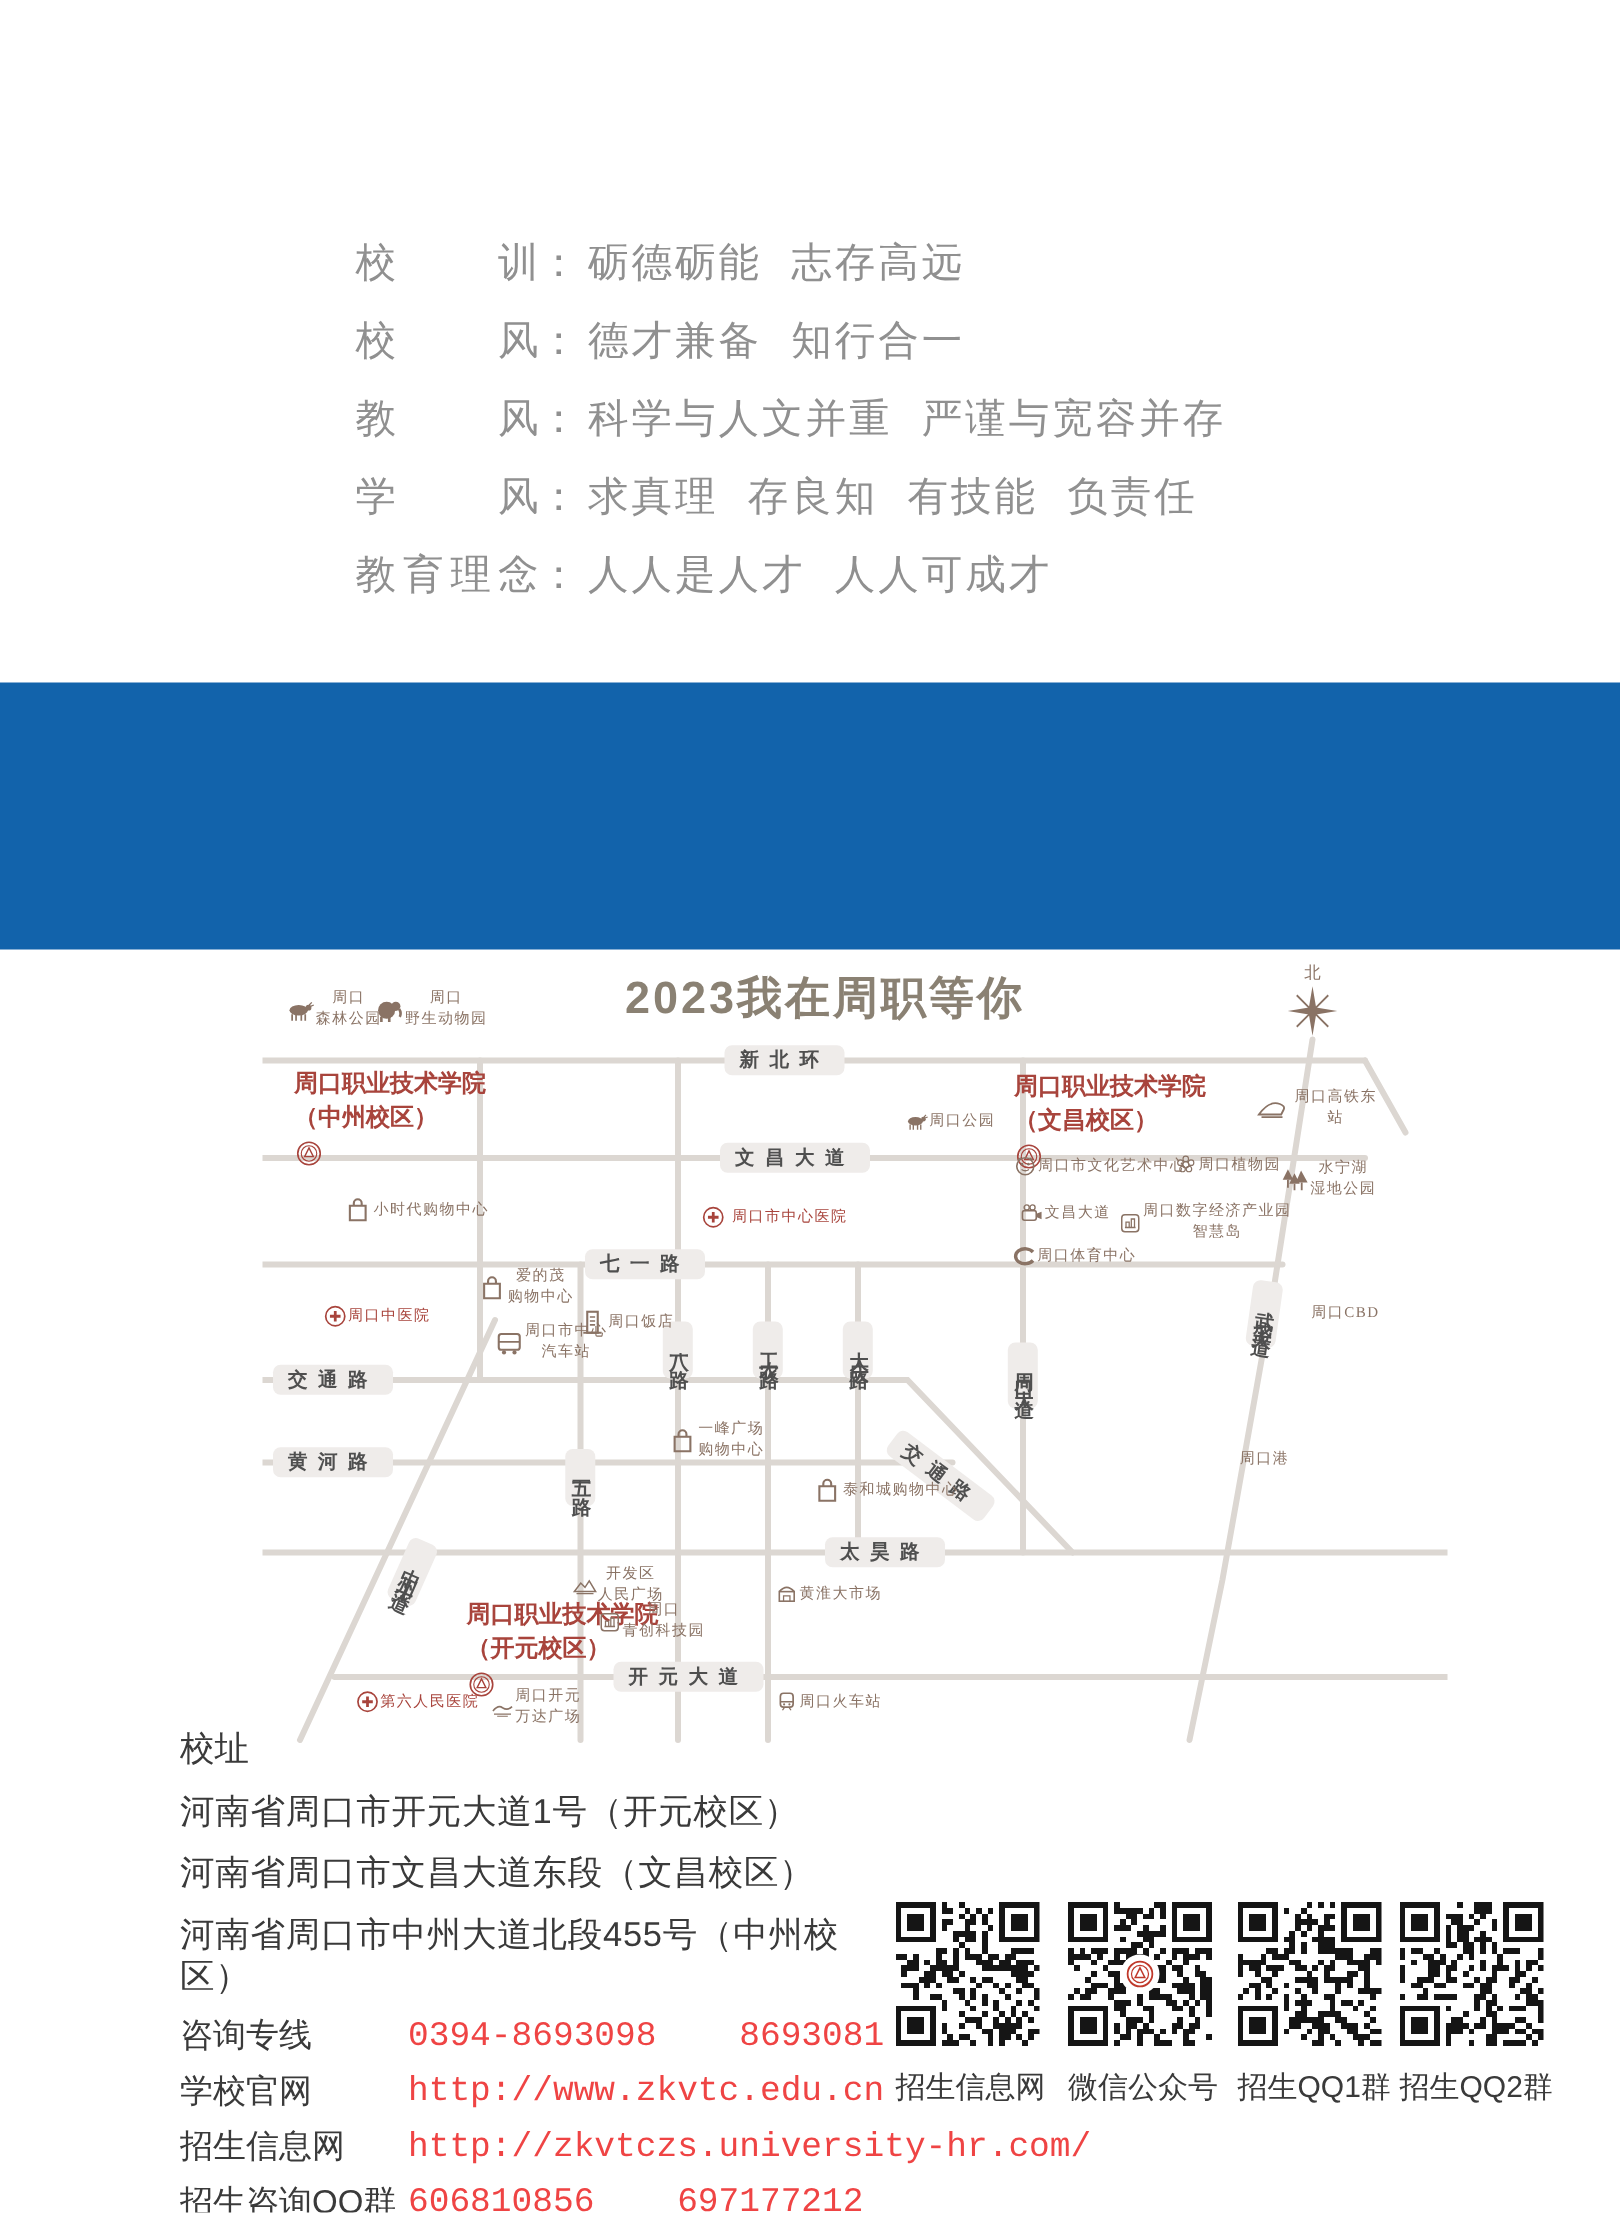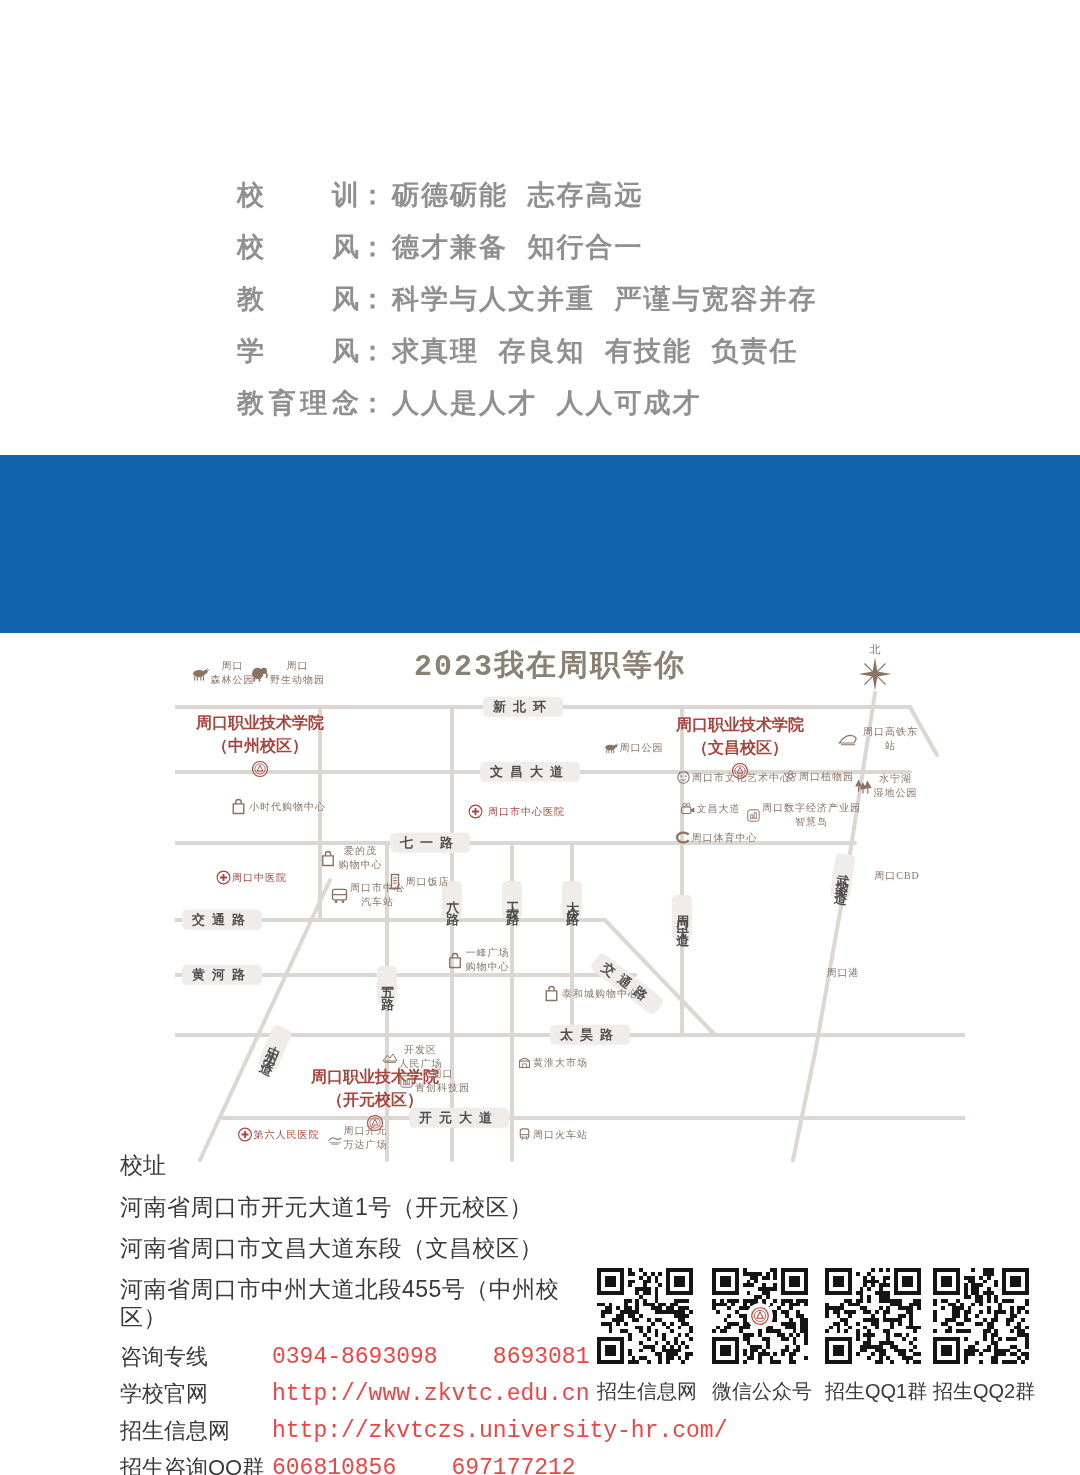--- a/index.html
+++ b/index.html
@@ -10,48 +10,48 @@
     --roadline:#dcd7d2;
     --pillbg:#efecea;
     --ink:#3a3a3a;
   }
   *{box-sizing:border-box;margin:0;padding:0}
   body{
     width:1080px;height:1475px;position:relative;background:#fff;
     font-family:"Liberation Sans", sans-serif;overflow:hidden;
   }
   
-  .motto{position:absolute;left:237px;top:176px;color:var(--gray);font-weight:bold;font-size:27px}
+  .motto{position:absolute;left:237px;top:156px;color:var(--gray);font-weight:normal;font-size:27px}
   .m-row{line-height:38px;margin-bottom:14px;white-space:nowrap}
   .m-label{display:inline-block;width:122px;text-align:justify;text-align-last:justify;vertical-align:bottom}
   .m-colon{display:inline-block;margin-right:6px}
   .m-value{letter-spacing:2px;word-spacing:10px}
   
   .band{position:absolute;left:0;top:455px;width:1080px;height:178px;background:var(--blue)}
   
   .map{position:absolute;left:175px;top:643px;width:790px;height:522px;font-family:"Liberation Serif", serif}
   .map-title{position:absolute;left:375px;top:2px;transform:translateX(-50%);
-    font-family:Liberation Mono, monospace;font-size:30px;font-weight:600;color:#8a8173;letter-spacing:2px;white-space:nowrap}
+    font-family:Liberation Sans, sans-serif;font-size:30px;font-weight:600;color:#8a8173;letter-spacing:2px;white-space:nowrap}
   .roads{position:absolute;left:0;top:0}
   .rp{position:absolute;transform:translate(-50%,-50%);background:var(--pillbg);color:#4f4f4f;
     font-size:13px;font-weight:bold;padding:3px 10px;border-radius:5px;letter-spacing:7px;white-space:nowrap;line-height:1.1}
   .rp.v{writing-mode:vertical-rl;padding:10px 3px;letter-spacing:6px}
   .rp.rot37{transform:translate(-50%,-50%) rotate(37deg)}
   .rp.v.rot24{transform:translate(-50%,-50%) rotate(24deg)}
   .rp.v.rot8{transform:translate(-50%,-50%) rotate(8deg)}
   .lm{position:absolute;transform:translateX(-50%);display:flex;flex-direction:row;align-items:center;
     color:var(--brown);text-align:center}
   .lm.row{flex-direction:row;transform:none;gap:4px;align-items:center;text-align:left}
   .lm.red{color:var(--red)}
   .lt{font-size:10px;line-height:1.4;white-space:pre-line;letter-spacing:1px}
   .lt.tl{text-align:center}
   .ic{display:inline-flex;line-height:0}
   .ic svg{width:21px;height:21px}
   .ic.sm svg{width:17px;height:17px}
-  .campus{position:absolute;transform:translateX(-50%);text-align:center;color:var(--red);
+  .campus{position:absolute;transform:translateX(-50%);color:var(--red);
     font-weight:bold;font-size:16px;line-height:1.45;white-space:nowrap}
   .campus .ic{margin-top:2px;color:var(--red)}
   .campus .ic svg{width:20px;height:20px}
   .compass{position:absolute;left:700px;top:0;transform:translateX(-50%);display:flex;flex-direction:column;
     align-items:center;color:var(--brown)}
   .compass .n{font-size:11px;line-height:1.2}
   .compass svg{width:36px;height:36px}
   
   .contact{position:absolute;left:120px;top:1150px;width:470px;color:var(--ink)}
   .addr-title{font-size:23px;font-weight:500;margin-bottom:12px}

